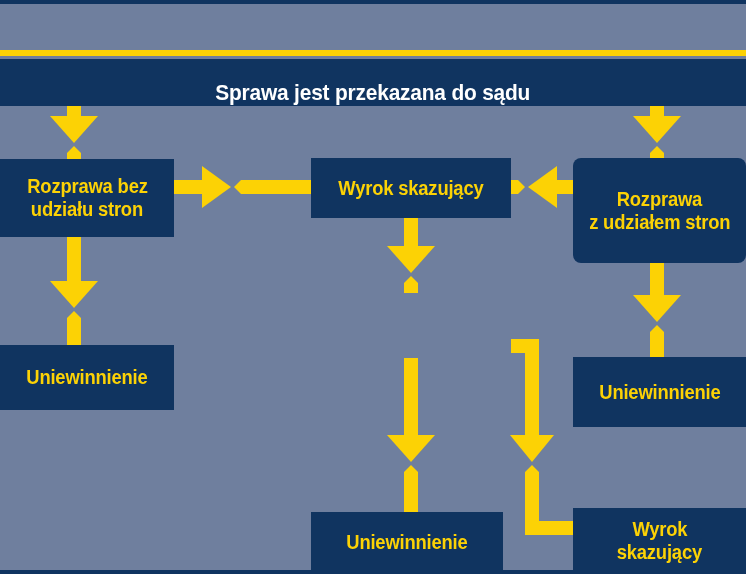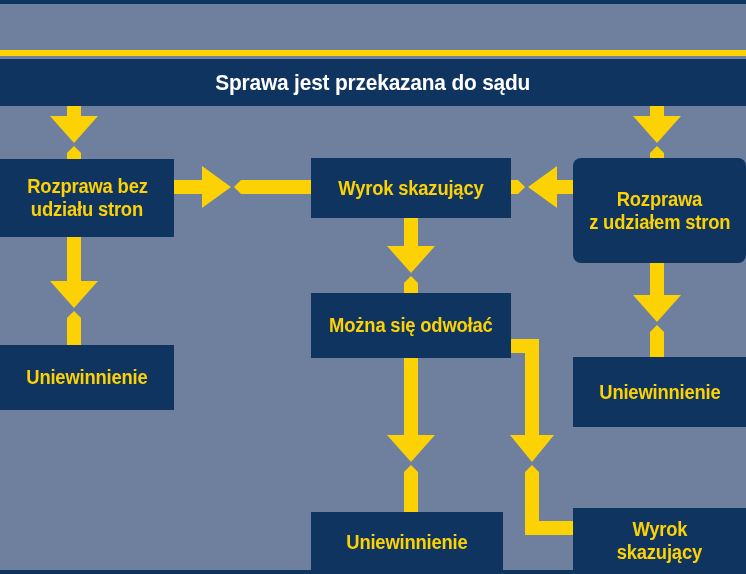--- a/index.html
+++ b/index.html
@@ -49,21 +49,21 @@
     left: 0; top: 50px;
     width: 746px; height: 6px;
     background: var(--yellow);
   }
   #court-banner {
     position: absolute;
     left: 0; top: 59px;
     width: 746px; height: 47px;
     background: var(--navy);
     display: flex;
-    align-items: center;
+    align-items: flex-end;
     justify-content: center;
   }
   #court-banner .banner-text {
     color: var(--white);
     font-size: 22px;
     font-weight: bold;
     letter-spacing: -0.2px;
     white-space: nowrap;
     transform: scaleX(0.95);
   }
@@ -177,23 +177,20 @@
 
   <div id="node-rozprawa-z" class="node">
     <span class="line">Rozprawa</span>
     <span class="line">z udziałem stron</span>
   </div>
 
   <div id="node-uniew-left" class="node">
     <span class="line">Uniewinnienie</span>
   </div>
 
-  <div id="node-mozna" class="node">
-    <span class="line">Można się odwołać</span>
-  </div>
 
   <div id="node-uniew-right" class="node">
     <span class="line">Uniewinnienie</span>
   </div>
 
   <div id="node-uniew-bottom" class="node">
     <span class="line">Uniewinnienie</span>
   </div>
 
   <div id="node-wyrok-bottom" class="node">

